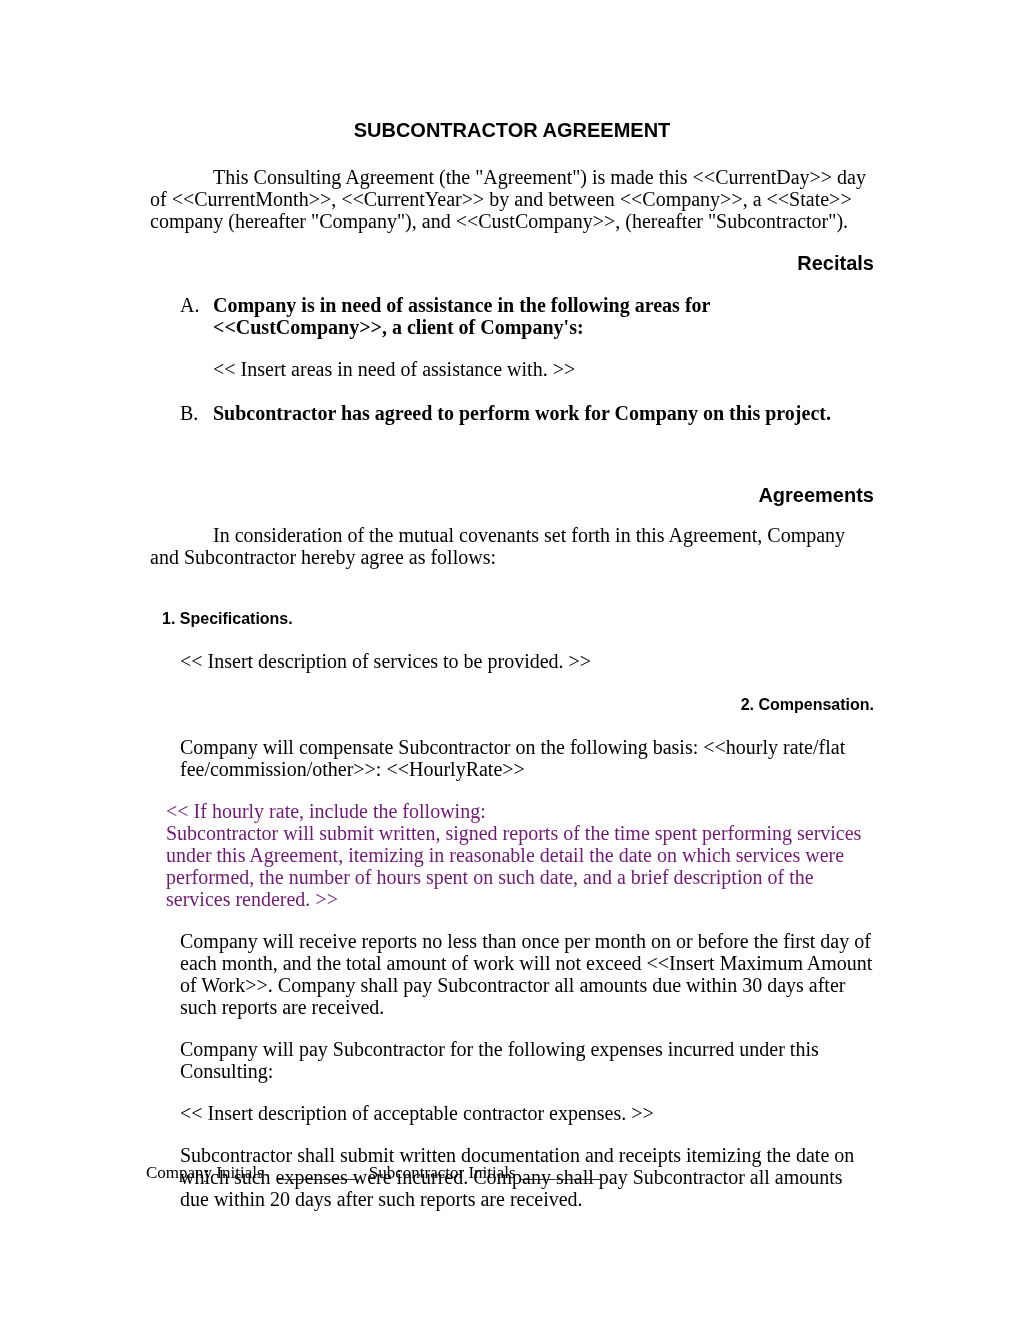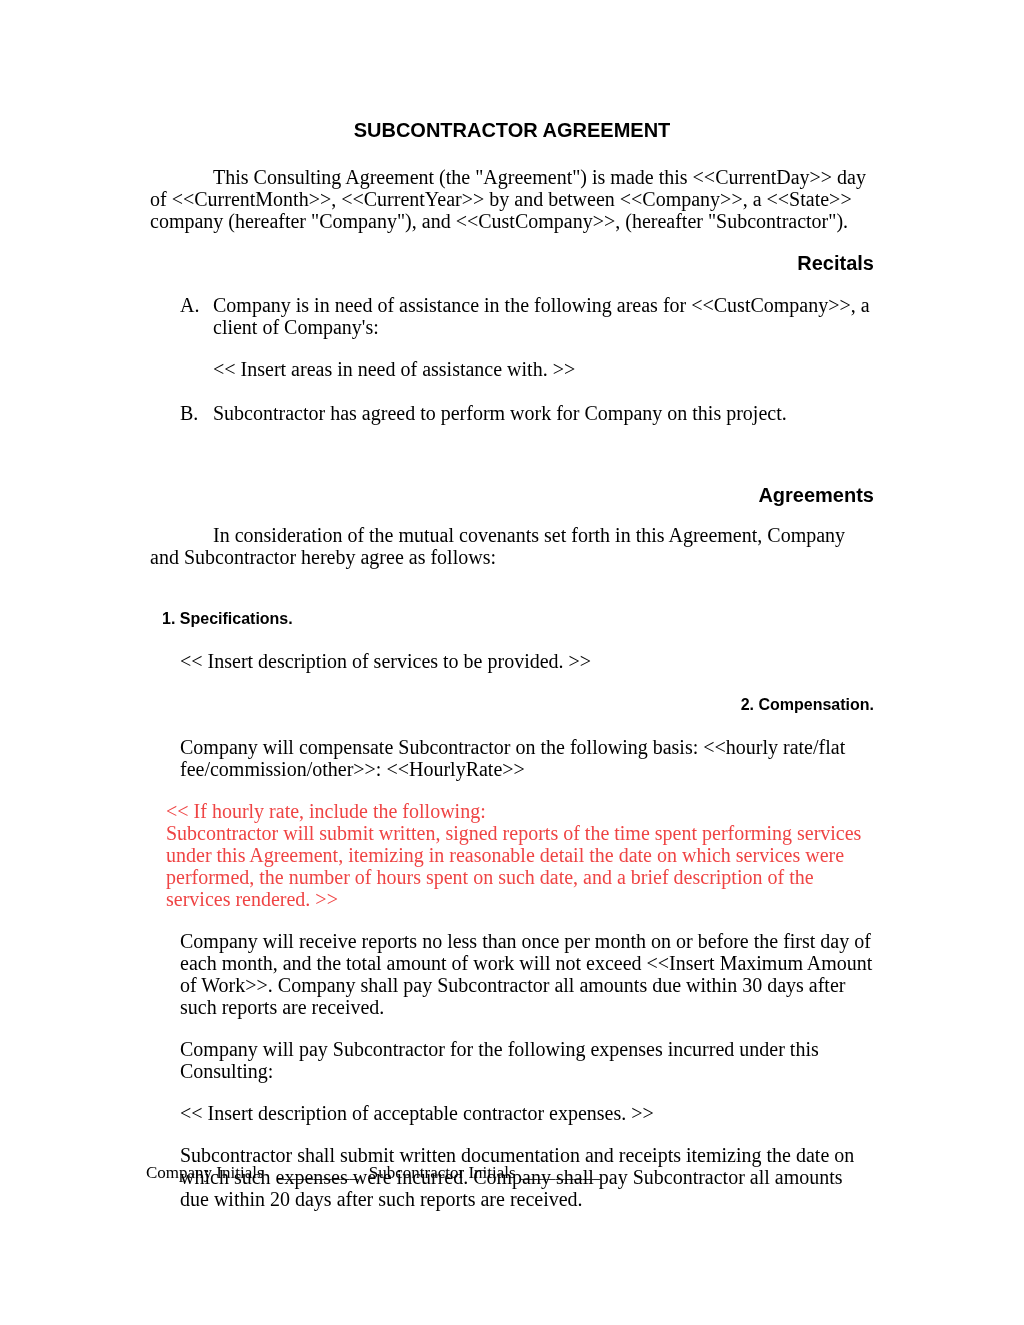--- a/index.html
+++ b/index.html
@@ -61,29 +61,30 @@
     margin: 20px 0 0 30px;
   }
   .list-item.gap22 {
     margin-top: 22px;
   }
   .list-letter {
     flex: 0 0 33px;
   }
   .list-text {
     flex: 1 1 auto;
+    font-weight: bold;
   }
   .recital-note {
     margin: 20px 0 0 63px;
   }
   .body-ind {
     margin: 20px 0 0 30px;
   }
   .red-note {
-    color: #ef4444;
+    color: #701a75;
     margin-left: 16px;
   }
   .footer {
     position: absolute;
     left: 146px;
     bottom: 55px;
     font-size: 17px;
     line-height: 20px;
     white-space: nowrap;
   }

